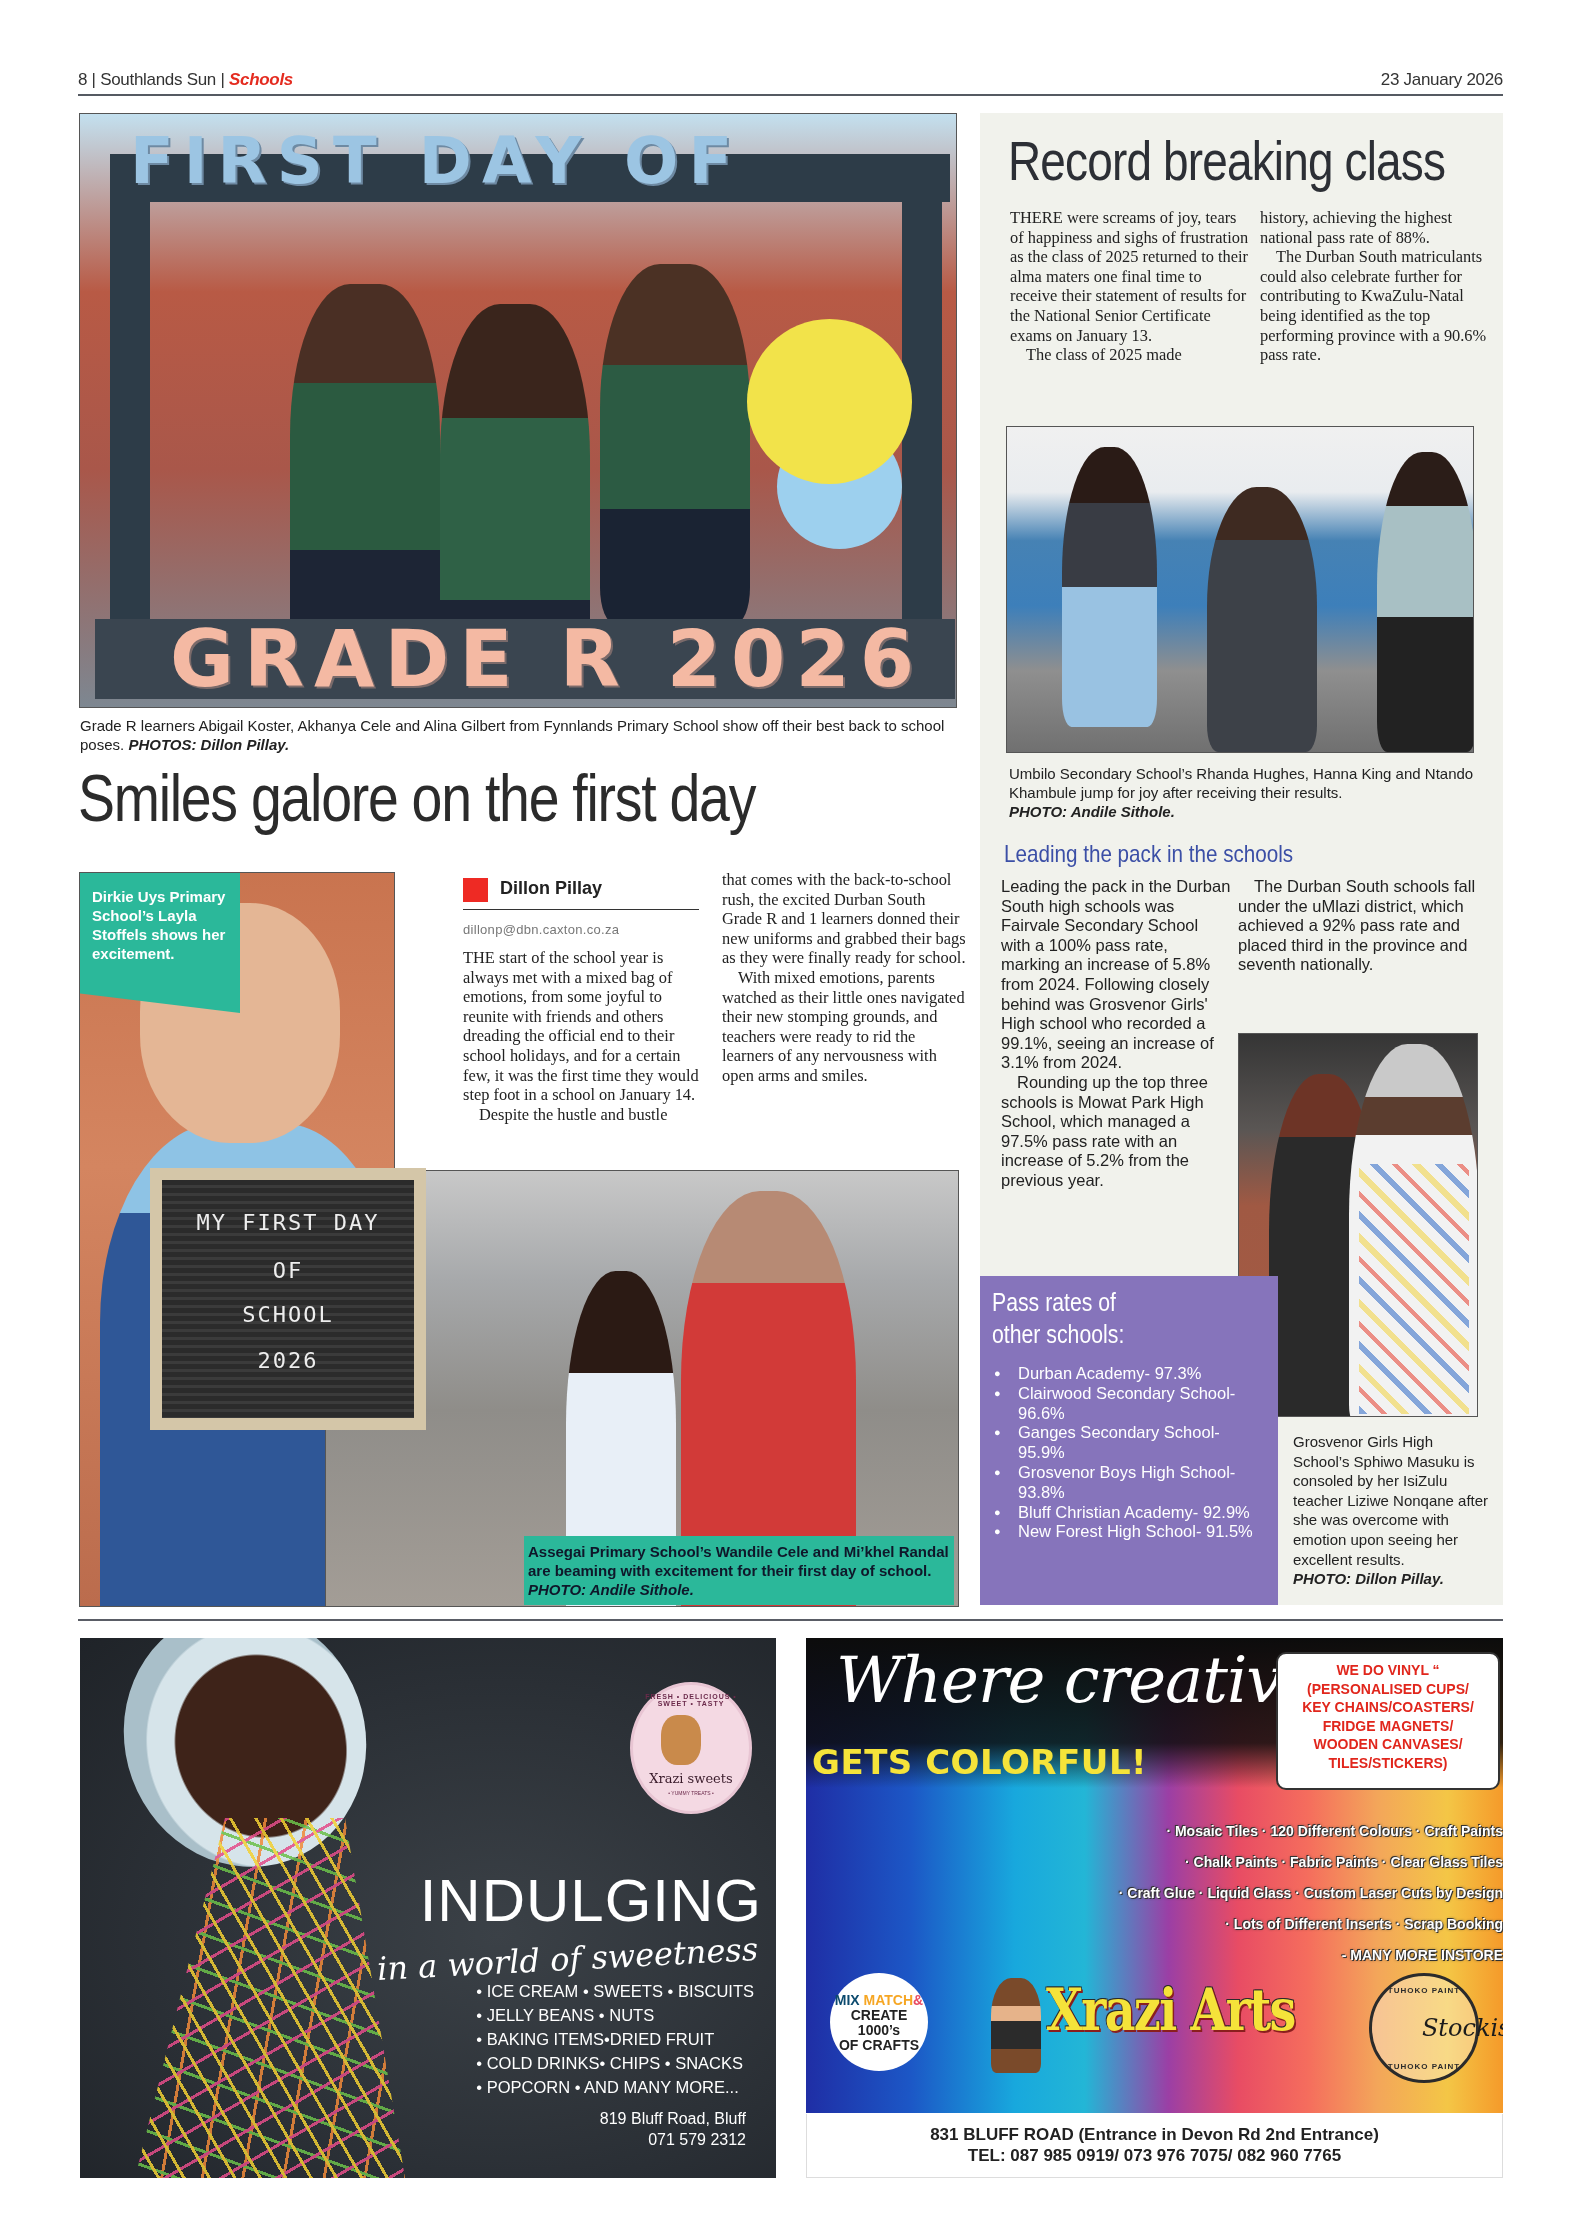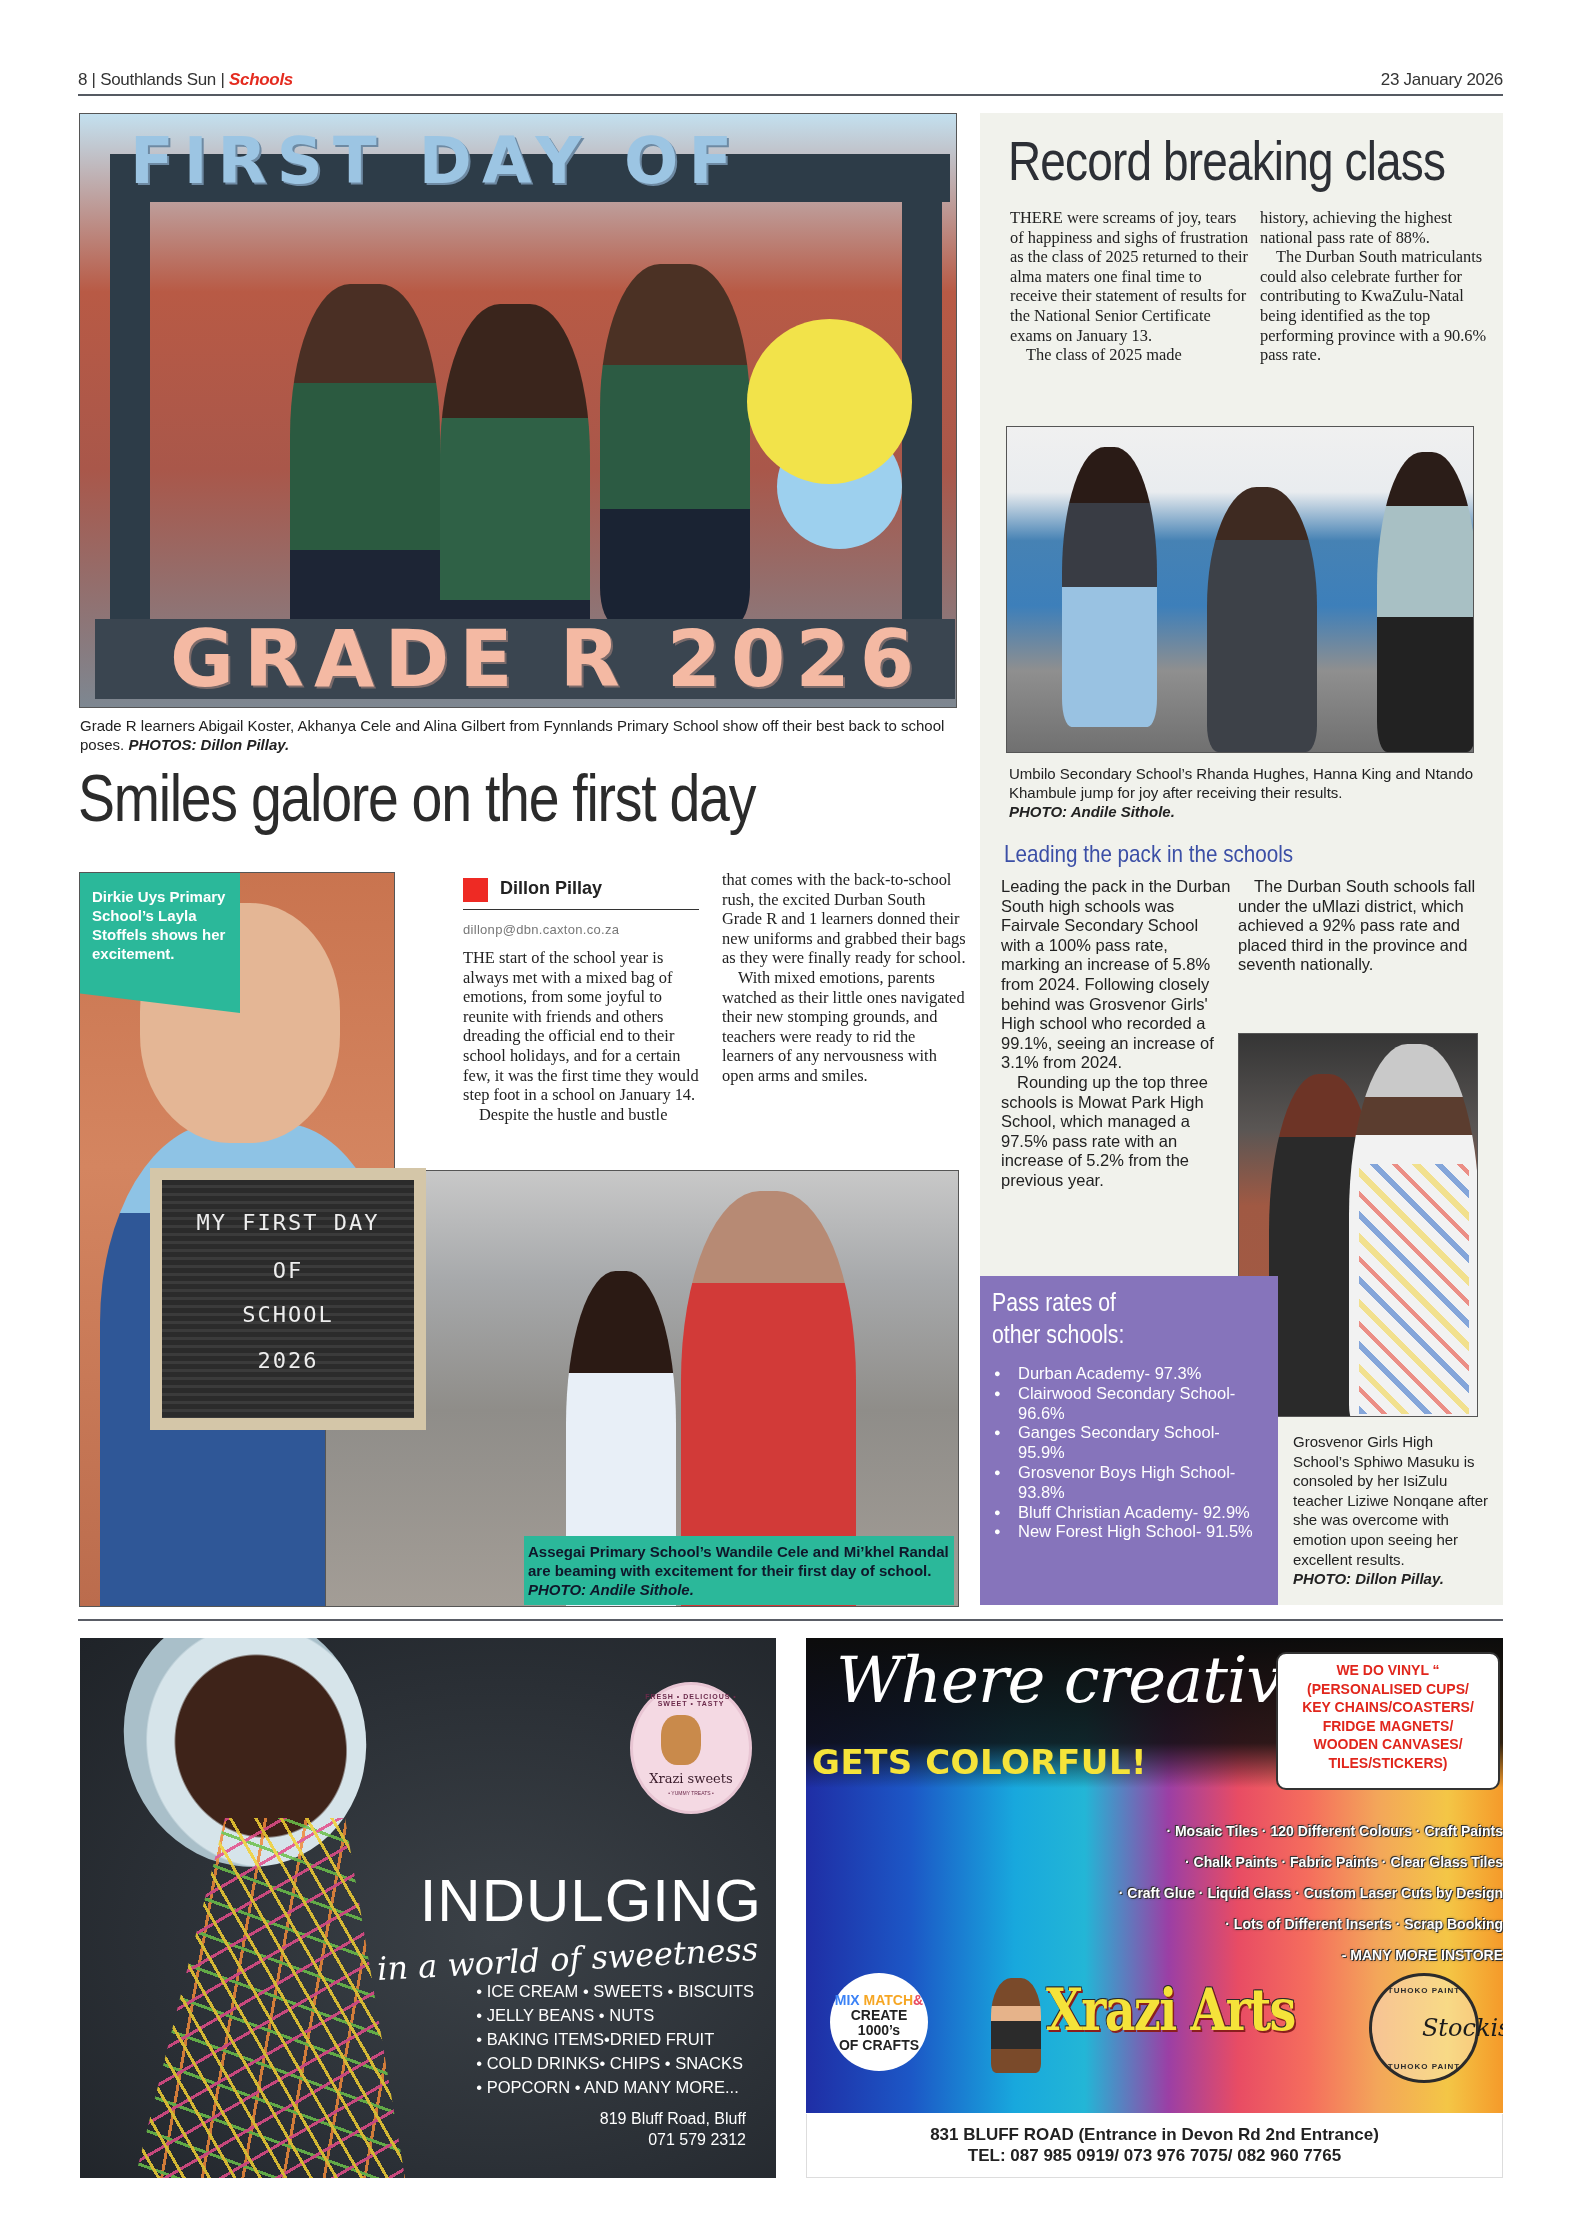--- a/index.html
+++ b/index.html
@@ -117,21 +117,21 @@
   .sweets-addr { position: absolute; right: 30px; top: 470px; text-align: right; color: #fff; font-size: 16px; line-height: 21px; }
 
   
   .ad2 { left: 806px; top: 1638px; width: 697px; height: 475px; overflow: hidden; background: linear-gradient(90deg, #1f2ea5 0%, #1c57c6 15%, #18a8dd 30%, #23b6d6 40%, #9b3fa5 52%, #e84c64 62%, #f56d5d 72%, #f3a65a 82%, #f4c646 92%, #f59a2a 100%); }
   .ad2::before { content: ""; position: absolute; left: 0; top: 0; width: 100%; height: 150px; background: linear-gradient(180deg, #0c0c0c 0%, rgba(12,12,12,0.85) 70%, rgba(12,12,12,0) 100%); }
   .creativity { position: absolute; left: 30px; top: 5px; font-family: "DejaVu Serif", serif; font-style: italic; font-size: 64px; color: #fff; z-index: 2; letter-spacing: -1px; }
   .colorful { position: absolute; left: 6px; top: 104px; font-family: "DejaVu Sans", sans-serif; font-weight: bold; font-size: 34px; color: #f5e33a; z-index: 2; letter-spacing: 0.5px; }
   .vinyl-box { position: absolute; left: 470px; top: 14px; width: 224px; height: 138px; background: #fff; border-radius: 10px; border: 2px solid #333; padding: 7px 4px; text-align: center; color: #e1261c; font-weight: bold; font-size: 14px; line-height: 18.6px; z-index: 2; }
   .craft-list { position: absolute; left: 0; top: 178px; width: 100%; text-align: right; color: #fff; font-family: "Liberation Sans Narrow","Liberation Sans", sans-serif; font-weight: bold; font-size: 14px; line-height: 31px; text-shadow: 0 0 3px #333, 1px 1px 0 #333, -1px -1px 0 #333; z-index: 2; }
   .mix-circle { position: absolute; left: 24px; top: 335px; width: 98px; height: 98px; border-radius: 50%; background: #fff; text-align: center; font-weight: bold; font-family: "Liberation Sans Narrow","Liberation Sans", sans-serif; font-size: 14px; line-height: 15px; padding-top: 20px; color: #222; z-index: 2; }
-  .mix-circle .mm { color: #3b82f6; }
+  .mix-circle .mm { color: #0c4a6e; }
   .mix-circle .mm2 { color: #f6a623; }
   .mix-circle .mm3 { color: #e84c64; }
   .cowboy { position: absolute; left: 185px; top: 340px; width: 50px; height: 95px; border-radius: 40% 40% 10% 10%; background: linear-gradient(#7a4a2a 0 30%, #e6b38a 30% 45%, #2b2b2b 45% 75%, #7a4a2a 75%); z-index: 2; }
   .xrazi-arts { position: absolute; left: 240px; top: 338px; font-family: "DejaVu Serif", serif; font-weight: bold; font-size: 58px; color: #f5e33a; text-shadow: 2px 2px 0 #8a1e1e, -1px -1px 0 #2b2b2b, 1px -1px 0 #2b2b2b; z-index: 2; letter-spacing: -2px; transform: scaleX(0.82); transform-origin: left top; }
   .stockist { position: absolute; left: 563px; top: 335px; width: 110px; height: 110px; border-radius: 50%; border: 3px solid #2b2b2b; background: rgba(255,255,255,0.35); text-align: center; z-index: 2; }
   .stockist .ring { position: absolute; left: 0; width: 100%; font-size: 8px; font-weight: bold; color: #2b2b2b; letter-spacing: 1px; }
   .stockist .big { position: absolute; left: 0; top: 38px; width: 100%; font-family: "DejaVu Serif", serif; font-style: italic; font-size: 24px; color: #1c1c1c; margin-left: 47px; }
   .ad2-foot { left: 806px; top: 2114px; width: 697px; height: 64px; background: #fff; border: 1px solid #ddd; border-top: none; text-align: center; font-family: "Liberation Sans Narrow","Liberation Sans", sans-serif; font-weight: bold; font-size: 17px; line-height: 21px; color: #222; padding-top: 10px; }
 </style>
 </head>

